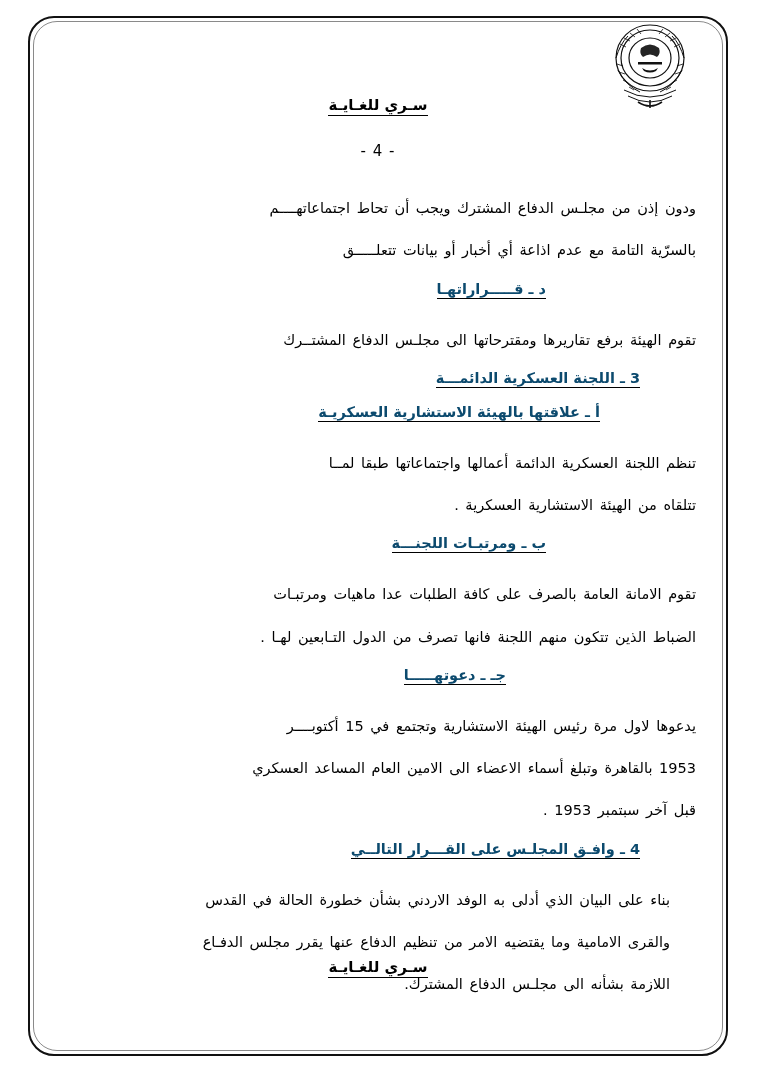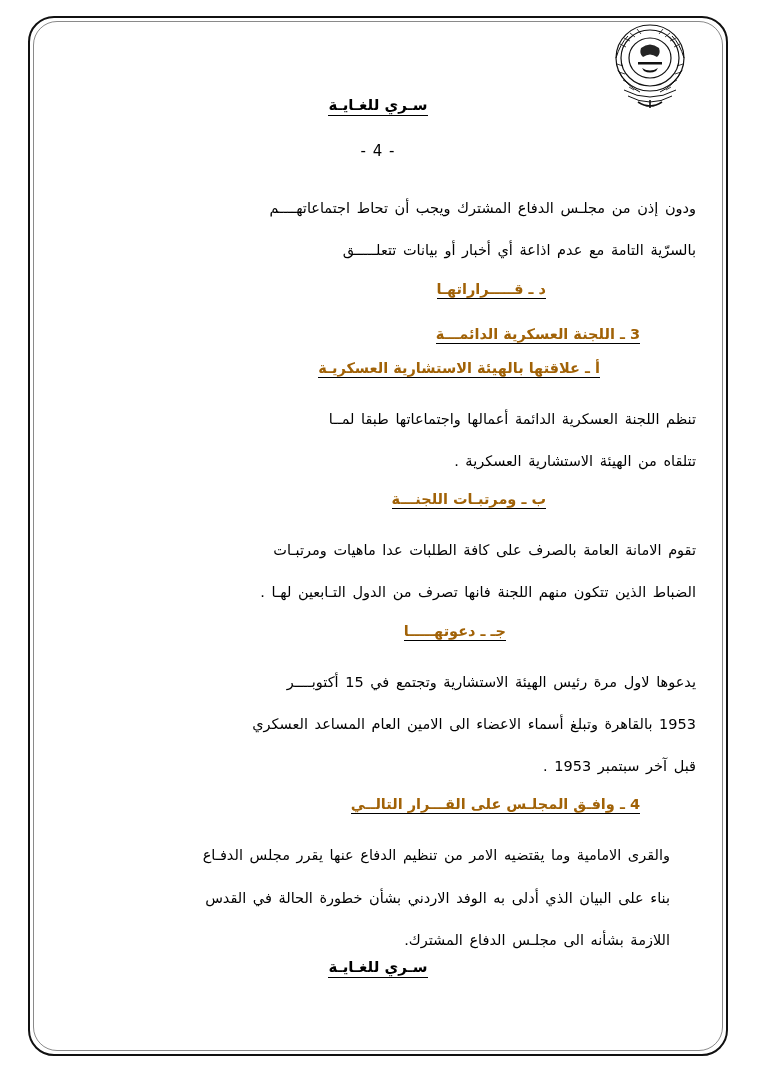--- a/index.html
+++ b/index.html
@@ -84,21 +84,21 @@
     line-height: 1.95;
     color: #000;
     margin: 0 0 14px 0;
     text-align: justify;
     text-justify: inter-word;
     word-spacing: 2px;
   }
   .heading {
     font-size: 14.5px;
     font-weight: bold;
-    color: #a16207;
+    color: #0c4a6e;
     margin: 16px 0 10px 0;
     white-space: nowrap;
   }
   .heading .u { letter-spacing: 3px; }
   .h-indent-2 { padding-right: 56px; }
   .h-indent-3 { padding-right: 96px; }
   .h-indent-4 { padding-right: 150px; }
   .h-indent-5 { padding-right: 190px; }
   .block { margin-bottom: 6px; margin-top: 27px; }
   .block-indent { padding-right: 26px; }
@@ -162,20 +162,21 @@
     <div class="block">
       <p class="body-text">ودون إذن من مجلـس الدفاع المشترك ويجب أن تحاط اجتماعاتهــــم</p>
       <p class="body-text">بالسرّية التامة مع عدم اذاعة   أي أخبار أو بيانات تتعلـــــق</p>
     </div>
 
     <div class="heading h-indent-4">
       <span class="u">د ـ قـــــراراتهـا</span>
     </div>
 
     <div class="block">
+      <p class="body-text">تقوم الهيئة برفع تقاريرها ومقترحاتها الى مجلـس الدفاع المشتــرك</p>
     </div>
 
     <div class="heading h-indent-2">
       <span class="u">3 ـ اللجنة العسكرية الدائمـــة</span>
     </div>
 
     <div class="heading h-indent-3">
       <span class="u">أ ـ علاقتها بالهيئة الاستشارية العسكريـة</span>
     </div>
 
@@ -201,22 +202,22 @@
       <p class="body-text">يدعوها لاول مرة رئيس الهيئة الاستشارية وتجتمع في 15 أكتوبــــر</p>
       <p class="body-text">1953 بالقاهرة وتبلغ أسماء الاعضاء الى الامين العام المساعد العسكري</p>
       <p class="body-text">قبل آخر سبتمبر 1953 .</p>
     </div>
 
     <div class="heading h-indent-2">
       <span class="u">4 ـ وافـق المجلـس على القـــرار التالــي</span>
     </div>
 
     <div class="block block-indent">
+      <p class="body-text">بناء على البيان الذي أدلى به الوفد الاردني بشأن خطورة الحالة في القدس</p>
       <p class="body-text">والقرى الامامية وما يقتضيه الامر من تنظيم الدفاع عنها يقرر مجلس الدفـاع</p>
-      <p class="body-text">بناء على البيان الذي أدلى به الوفد الاردني بشأن خطورة الحالة في القدس</p>
       <p class="body-text">اللازمة بشأنه الى مجلـس الدفاع المشترك.</p>
     </div>
 
     <div class="footer-classification">
       <span class="u">سـري للغـايـة</span>
     </div>
 
   </div>
 </div>
 

